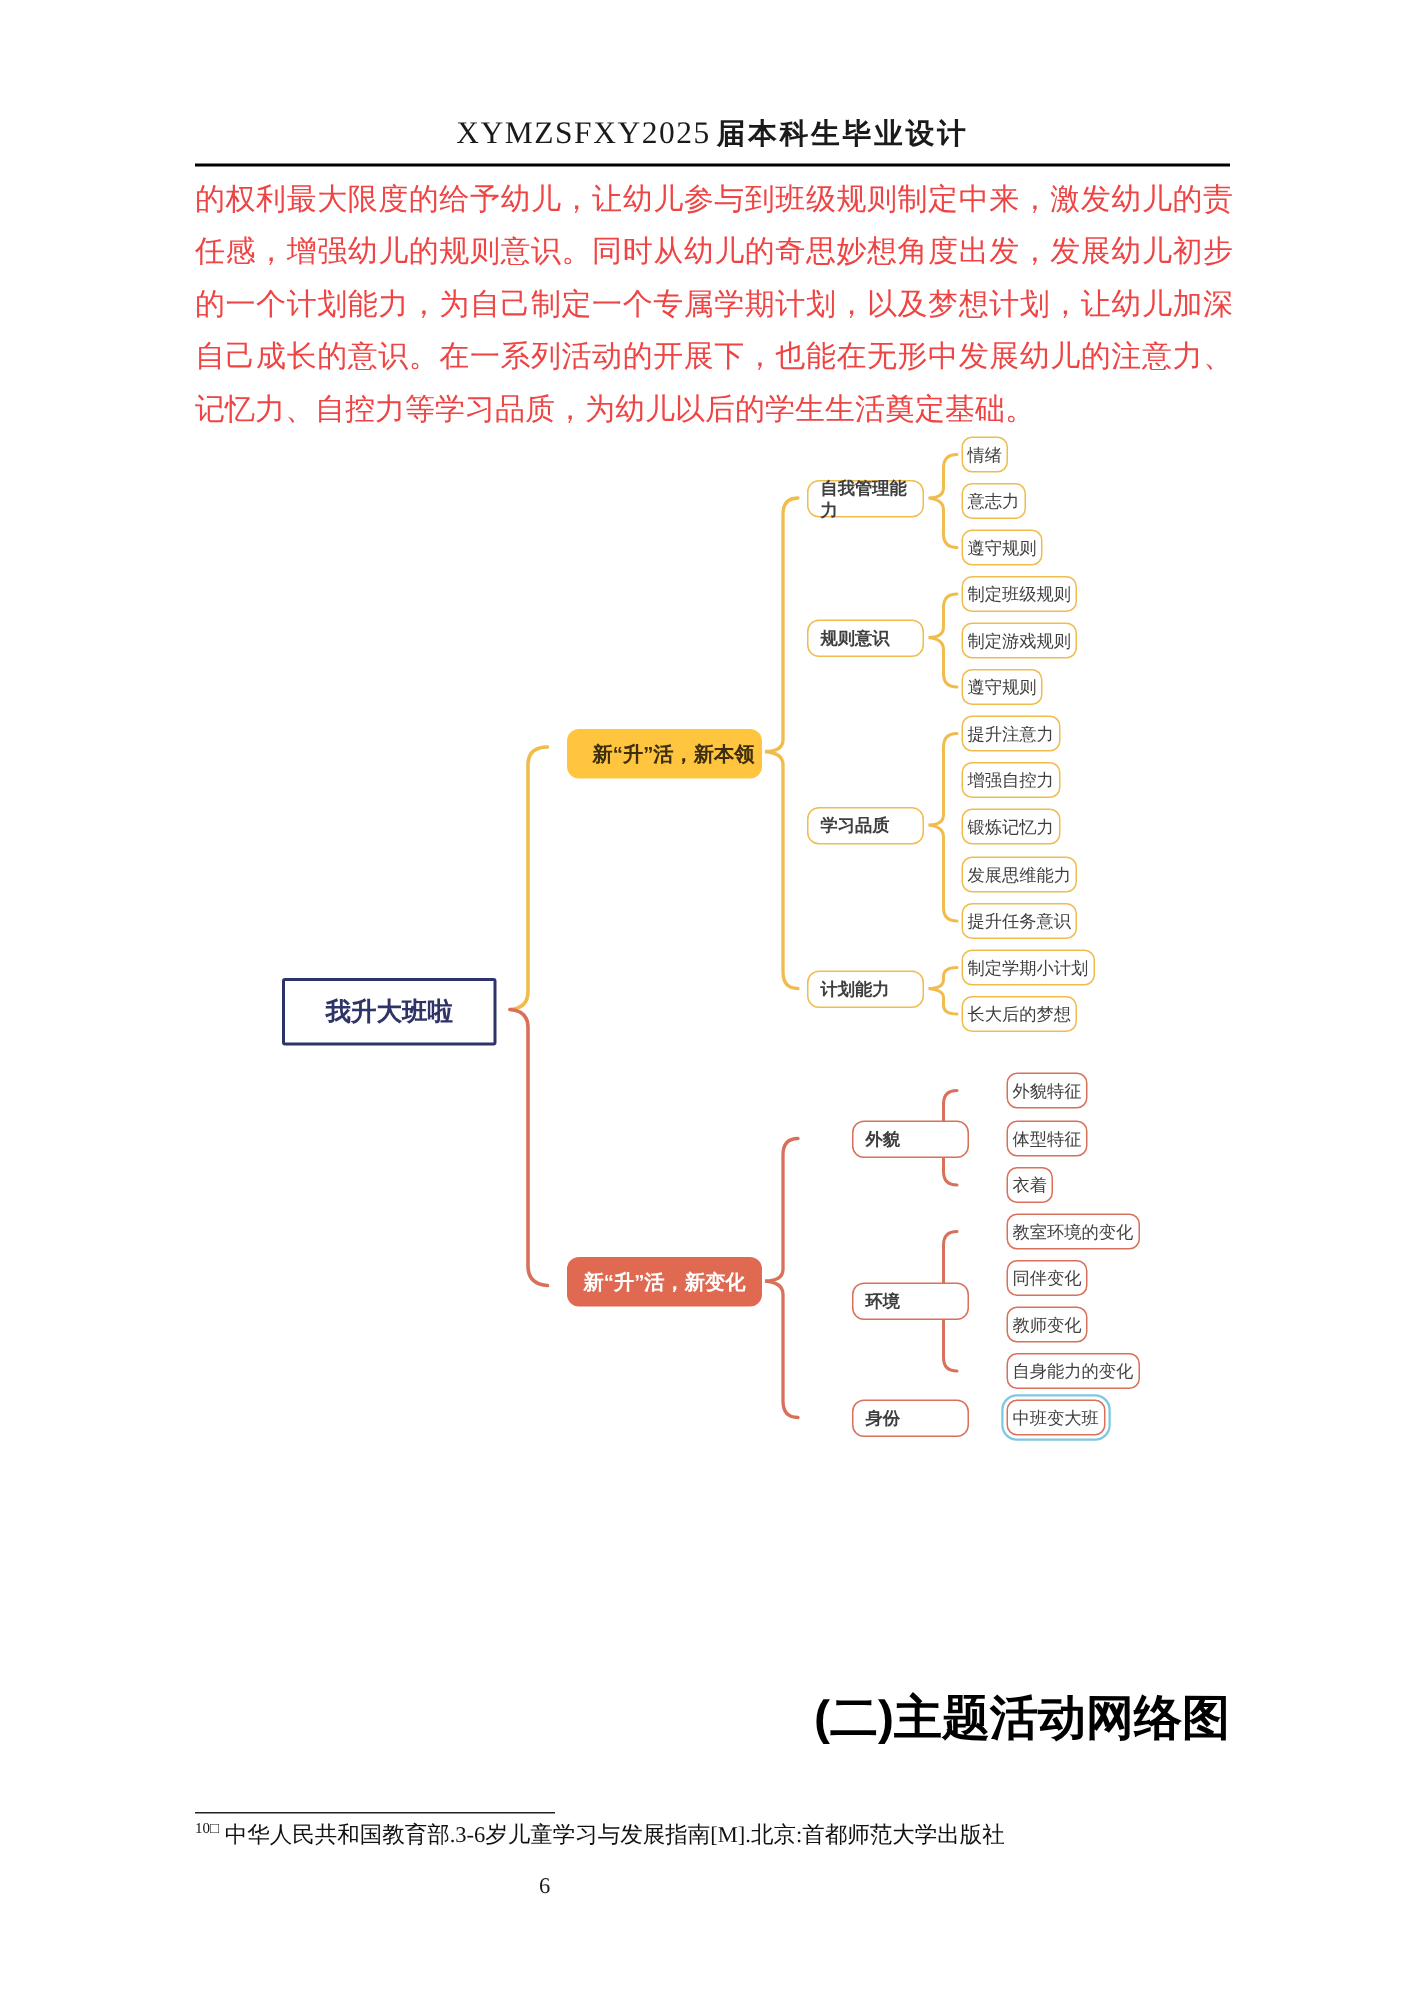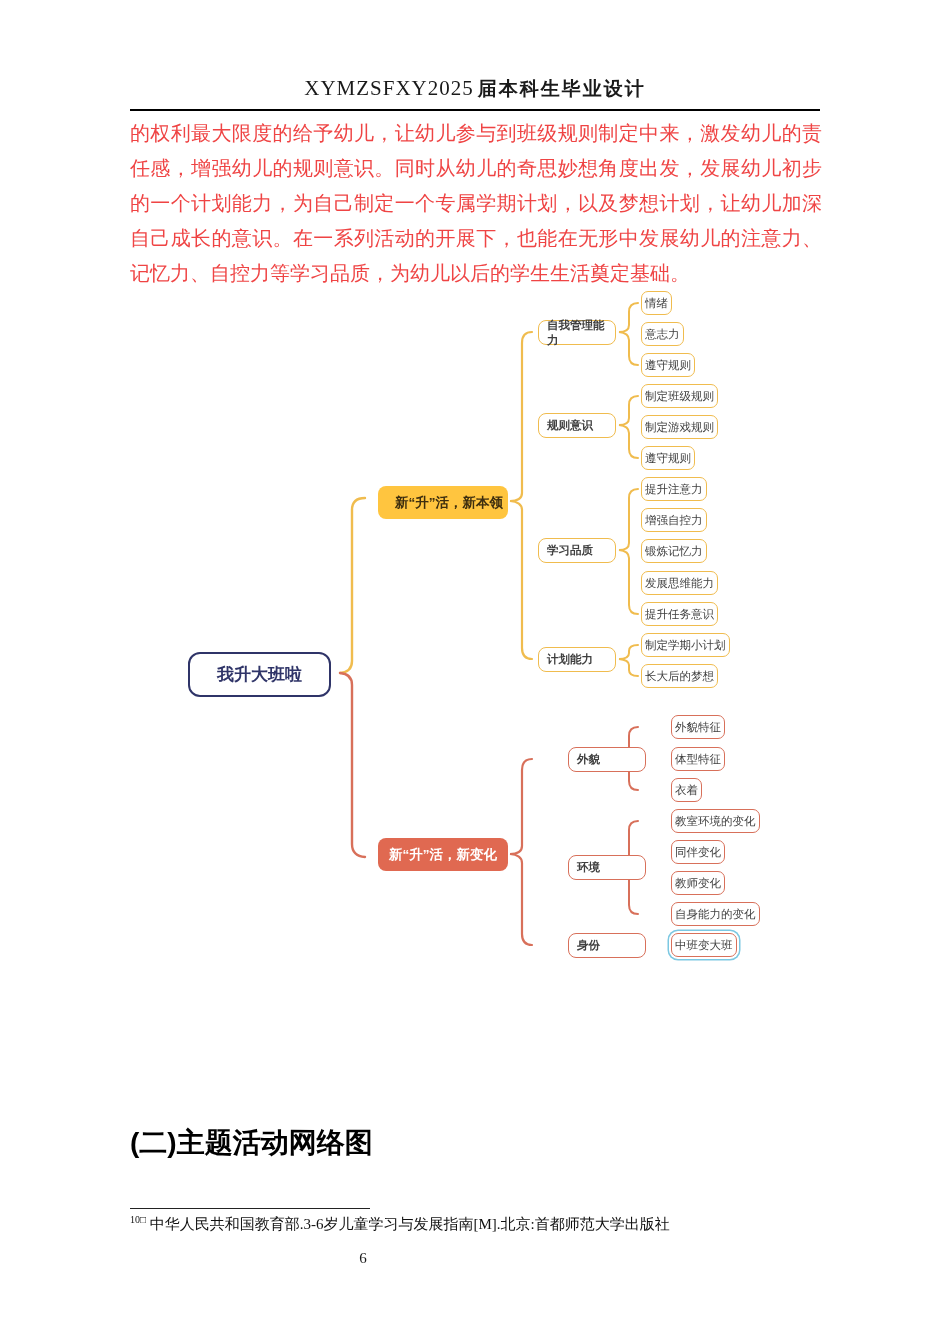--- a/index.html
+++ b/index.html
@@ -13,36 +13,36 @@
   .hdr .latin { font-size:21px; letter-spacing:1px; }
   .hdr .cn { font-size:19px; font-weight:bold; letter-spacing:2px; }
   .hdr-rule { position:absolute; top:109px; left:130px; width:690px; border-top:2.5px solid #000; }
   
   .bodytext { position:absolute; top:116px; left:130px; width:692px;
     font-size:20px; line-height:35px; text-align:justify; color:#ef4444; }
   
   .mm { position:absolute; inset:0; font-family:"Liberation Sans","DejaVu Sans",sans-serif; }
   .node { position:absolute; box-sizing:border-box; background:#fff; display:flex; align-items:center; }
   .root { left:188px; top:652px; width:143px; height:45px; border:2.5px solid #2f3468;
-    border-radius:12px; justify-content:center; font-size:17px; font-weight:bold; color:#2f3468; }
+    border-radius:2px; justify-content:center; font-size:17px; font-weight:bold; color:#2f3468; }
   .branch { left:378px; width:130px; height:33px; border-radius:8px; justify-content:center;
     font-size:13.5px; font-weight:600; }
   .branch-y { top:486px; background:#ffc53f; color:#3d2e0f;padding-left:12px; }
   .branch-r { top:838px; background:#e06951; color:#ffffff; }
   .lv2 { left:538px; width:78px; height:25px; border-radius:8px; border:1.5px solid;
     padding-left:8px; font-size:11.5px; color:#3f3f3f;font-weight:bold; }
   .lv3 { left:641px; height:24px; border-radius:7px; border:1.5px solid;
     padding:0 3px; font-size:11.5px; color:#3f3f3f; white-space:nowrap; }
   .y { border-color:#f0bc4e; }
   .r { border-color:#d8705a;margin-left:30px; }
   .selected { box-shadow:0 0 0 2px #ffffff, 0 0 0 3.5px #7cc8e2; }
   .links { position:absolute; left:0; top:0; pointer-events:none; }
   
   .sec-heading { position:absolute; top:1124px; left:130px; width:690px;
-    font-family:"Liberation Sans","DejaVu Sans",sans-serif; font-weight:bold; font-size:28px; color:#000; }
+    font-family:"Liberation Sans","DejaVu Sans",sans-serif; font-weight:bold; font-size:32px; color:#000;text-align:right; }
   .sec-para { position:absolute; top:1160px; left:130px; width:692px;
     font-size:20px; line-height:35px; text-align:justify; text-indent:43px; }
   .sec-para sup { font-size:12px; }
   .fn-rule { position:absolute; top:1208px; left:130px; width:240px; border-top:1.5px solid #222; }
   .footnote { position:absolute; top:1214px; left:130px; width:692px; font-size:15px; color:#111; }
   .footnote sup { font-size:10px;margin-top:21px; }
   .pageno { position:absolute; top:1250px; left:348px; width:30px; text-align:center; font-size:15px; }
 </style>
 </head>
 <body>

